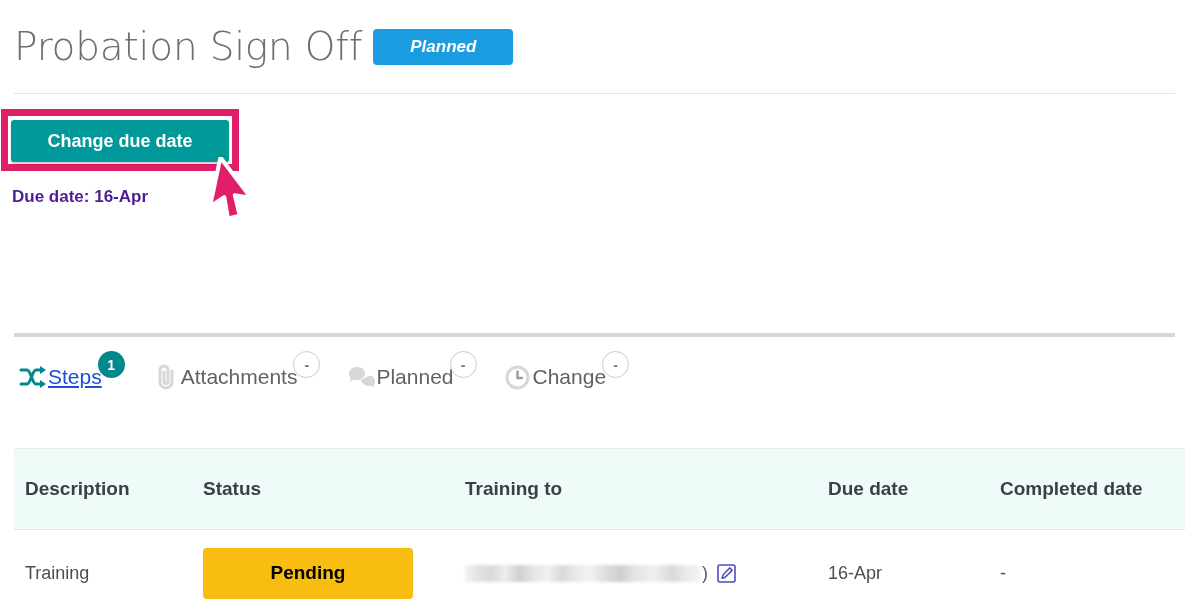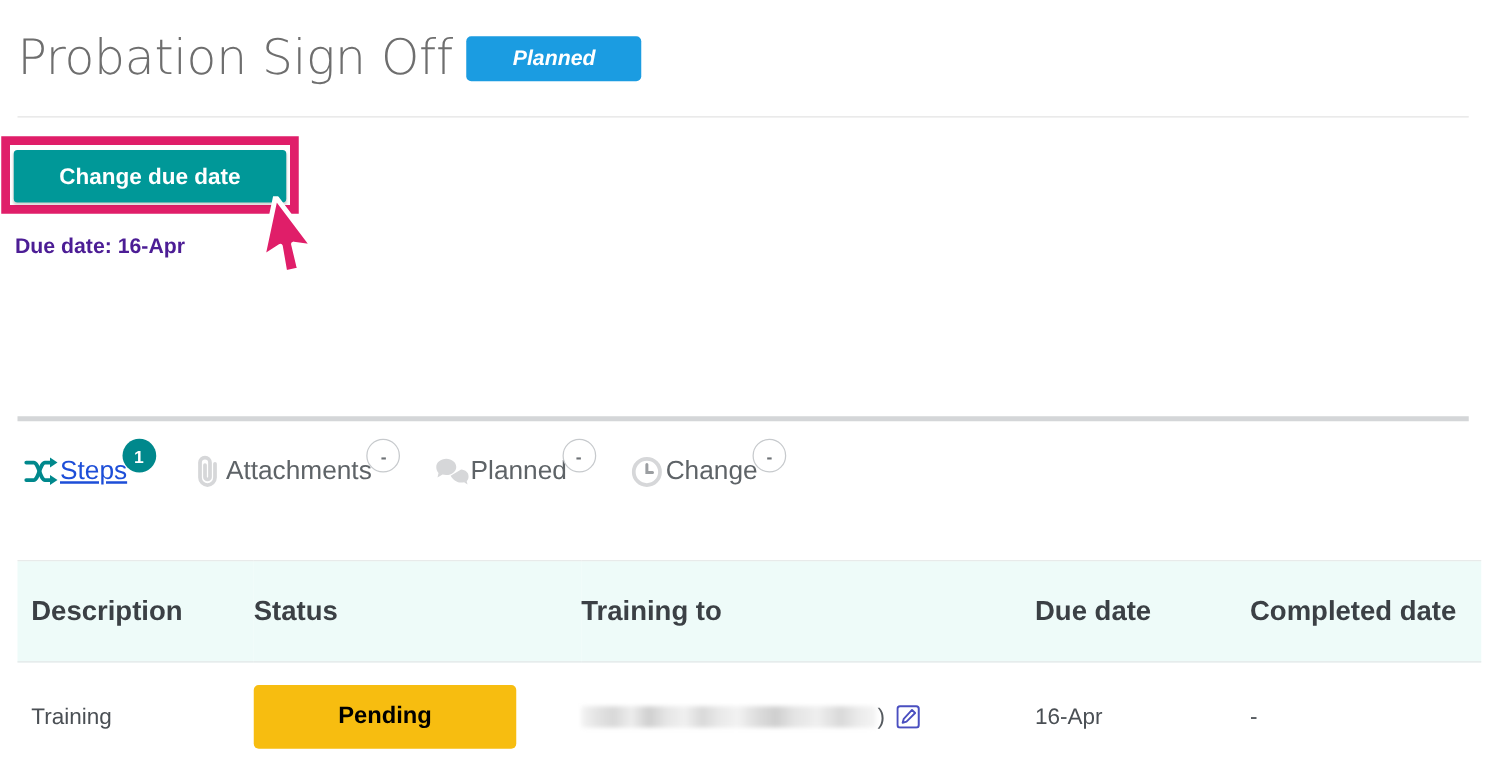--- a/index.html
+++ b/index.html
@@ -194,21 +194,21 @@
   table.steps-table {
     border-collapse: collapse;
     width: 1161px;
     table-layout: fixed;
   }
   table.steps-table thead tr {
     background: #eefbf9;
   }
   table.steps-table thead th {
     text-align: left;
-    font-size: 22px;
+    font-size: 19px;
     font-weight: bold;
     color: #3b4045;
     padding: 0;
     height: 80px;
     vertical-align: middle;
     border-top: 1px solid #e8eaea;
     border-bottom: 1px solid #e3e8e8;
   }
   table.steps-table tbody td {
     font-size: 18px;

